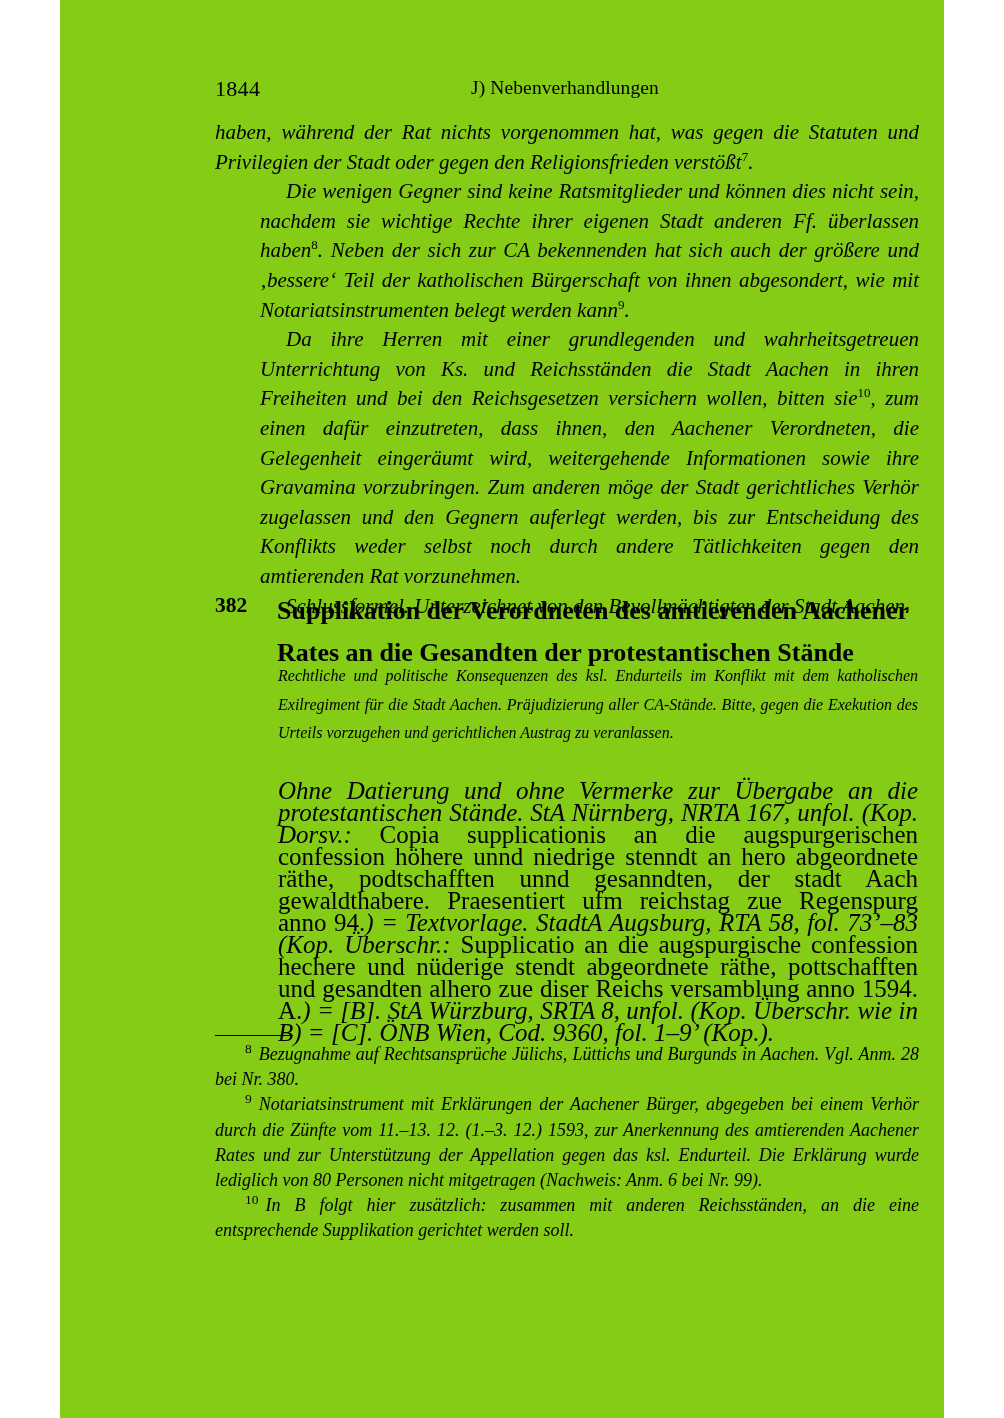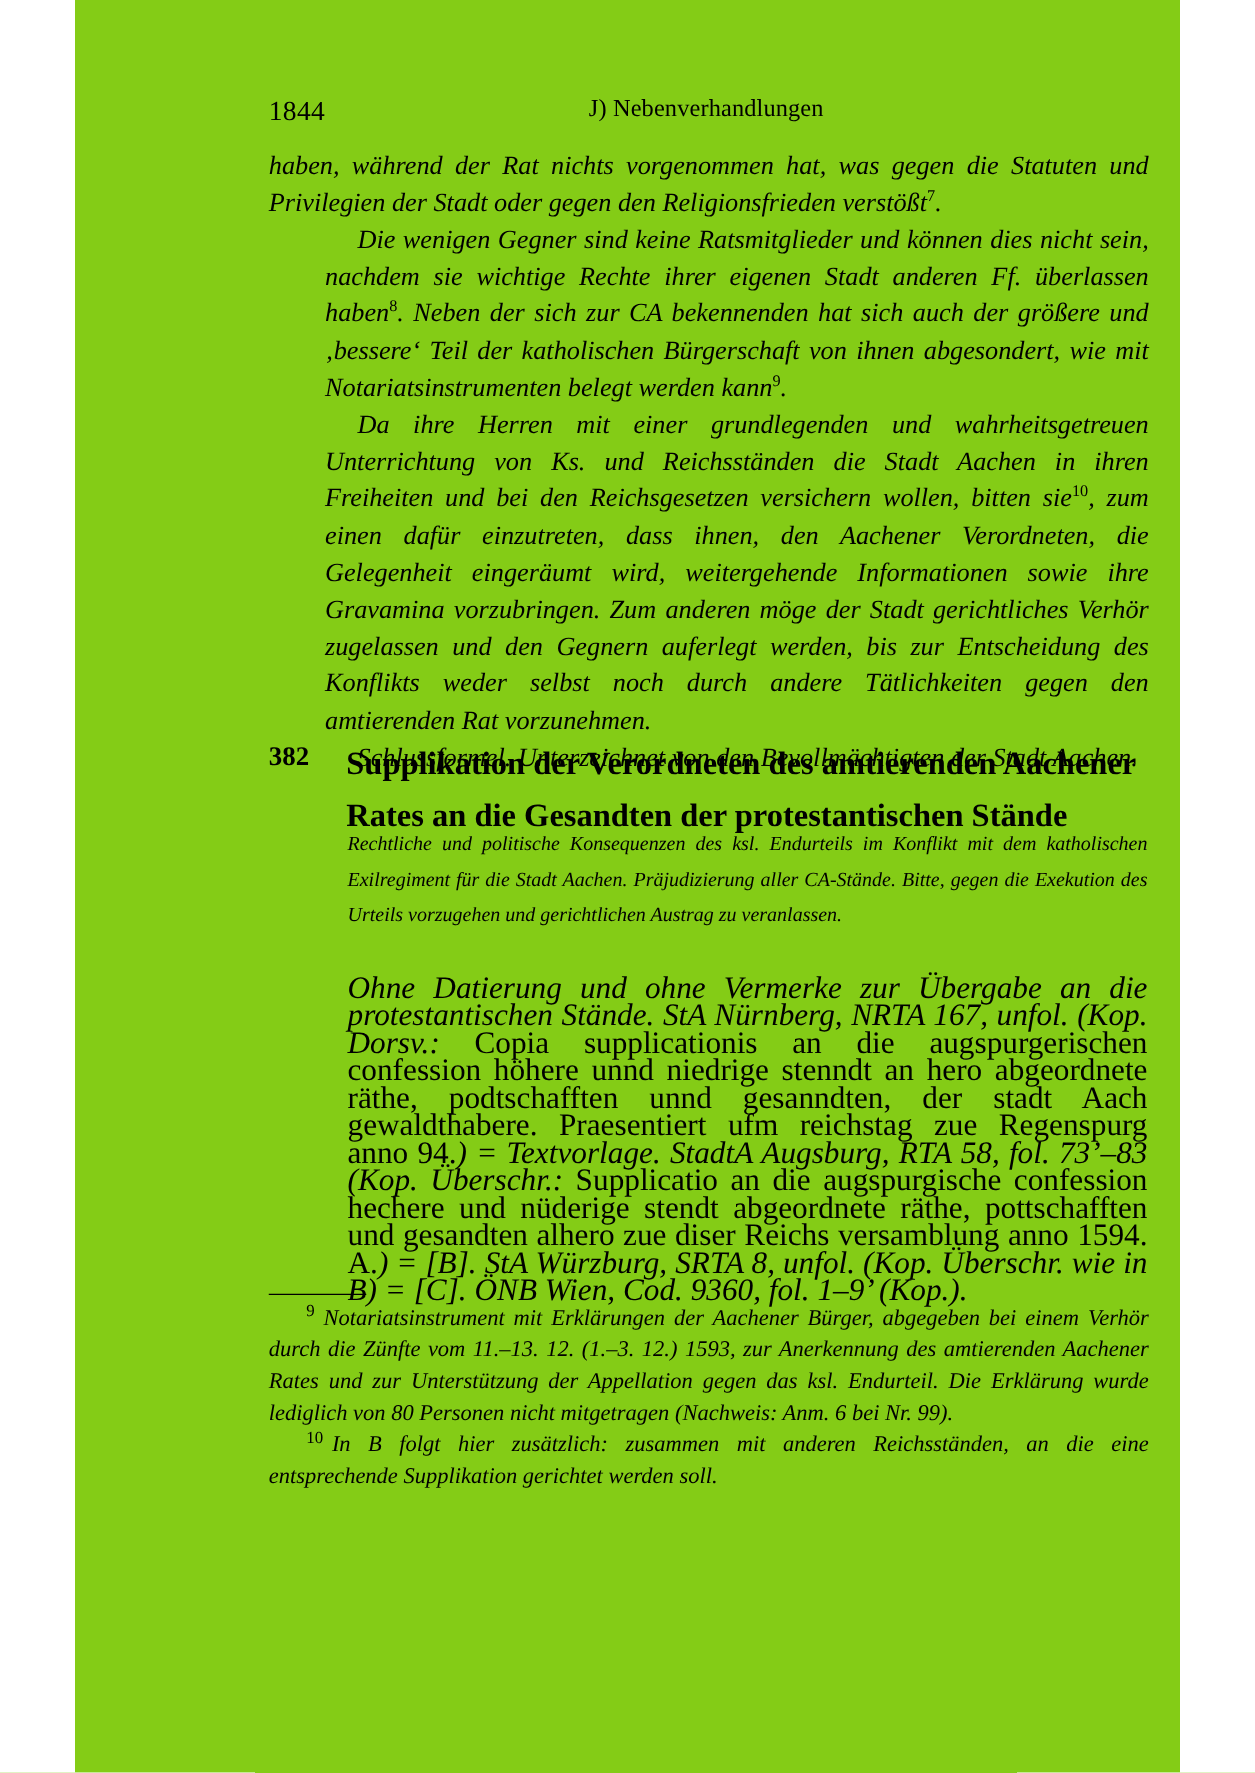--- a/index.html
+++ b/index.html
@@ -188,19 +188,20 @@
   </div>
 
   <div class="apparatus">
     <p><i>Ohne Datierung und ohne Vermerke zur Übergabe an die protestantischen Stände. StA Nürnberg, NRTA 167, unfol. (Kop. Dorsv.:</i><span> Copia supplicationis an die augspurgerischen confession höhere unnd niedrige stenndt an hero abgeordnete räthe, podtschafften unnd gesanndten, der stadt Aach gewaldthabere. Praesentiert ufm reichstag zue Regenspurg anno 94.</span><i>) = Textvorlage. StadtA Augsburg, RTA 58, fol. 73’–83 (Kop. Überschr.:</i><span> Supplicatio an die augspurgische confession hechere und nüderige stendt abgeordnete räthe, pottschafften und gesandten alhero zue diser Reichs versamblung anno 1594. A.</span><i>) = [B]. StA Würzburg, SRTA 8, unfol. (Kop. Überschr. wie in B) = [C]. ÖNB Wien, Cod. 9360, fol. 1–9’ (Kop.).</i></p>
   </div>
 
   <div class="footnotes">
     <div class="fn-rule"></div>
 
 
+    <p class="fn"><span class="fnnum">8</span><span>Bezugnahme auf Rechtsansprüche Jülichs, Lüttichs und Burgunds in Aachen. Vgl. Anm. 28 bei Nr. 380.</span></p>
 
     <p class="fn"><span class="fnnum">9</span><span>Notariatsinstrument mit Erklärungen der Aachener Bürger, abgegeben bei einem Verhör durch die Zünfte vom 11.–13. 12. (1.–3. 12.) 1593, zur Anerkennung des amtierenden Aachener Rates und zur Unterstützung der Appellation gegen das ksl. Endurteil. Die Erklärung wurde lediglich von 80 Personen nicht mitgetragen (Nachweis: Anm. 6 bei Nr. 99).</span></p>
 
     <p class="fn"><span class="fnnum">10</span><span>In B folgt hier zusätzlich: zusammen mit anderen Reichsständen, an die eine entsprechende Supplikation gerichtet werden soll.</span></p>
   </div>
 
 </div>
 
 </body></html>

